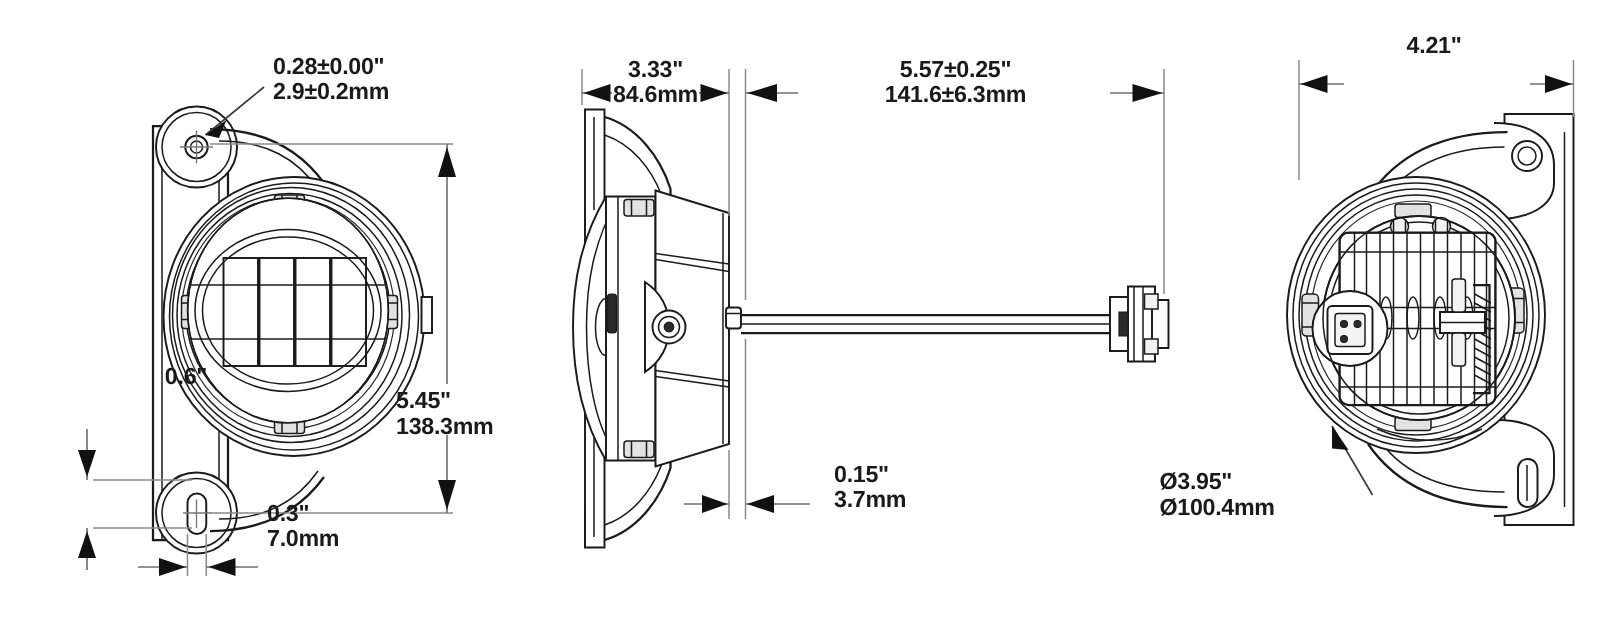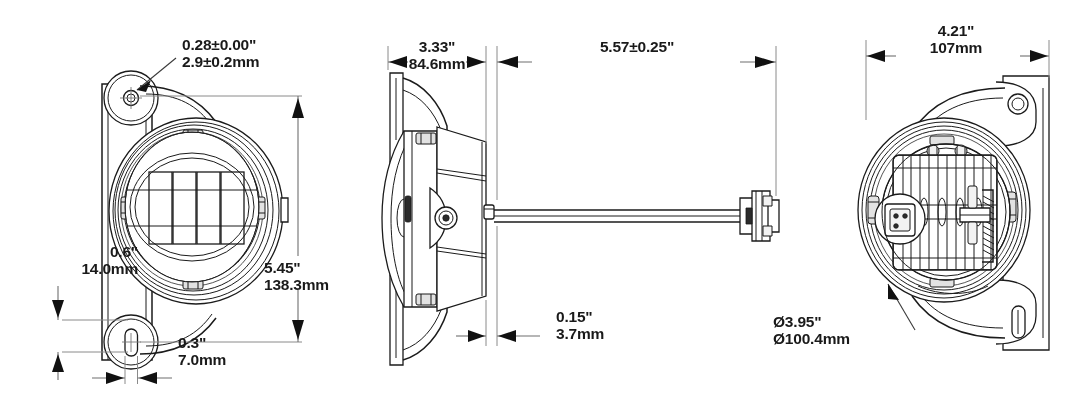--- a/index.html
+++ b/index.html
@@ -322,50 +322,49 @@
     </g>
   </svg>
 
   <div class="dimtext ta-l" style="left:182px; top:36px;">
     <span class="l1">0.28±0.00"</span>
     <span class="l2">2.9±0.2mm</span>
   </div>
 
   <div class="dimtext ta-r" style="left:0px; top:243px; width:138px;">
     <span class="l1">0.6"</span>
-    <span class="l2">14.0mm</span>
   </div>
 
   <div class="dimtext ta-l" style="left:264px; top:259px;">
     <span class="l1">5.45"</span>
     <span class="l2">138.3mm</span>
   </div>
 
   <div class="dimtext ta-l" style="left:178px; top:334px;">
     <span class="l1">0.3"</span>
     <span class="l2">7.0mm</span>
   </div>
 
   <div class="dimtext ta-c" style="left:386px; top:38px; width:102px;">
     <span class="l1">3.33"</span>
     <span class="l2">84.6mm</span>
   </div>
 
   <div class="dimtext ta-c" style="left:530px; top:38px; width:214px;">
     <span class="l1">5.57±0.25"</span>
+    <span class="l2">141.6±6.3mm</span>
   </div>
 
   <div class="dimtext ta-l" style="left:556px; top:308px;">
     <span class="l1">0.15"</span>
     <span class="l2">3.7mm</span>
   </div>
 
   <div class="dimtext ta-c" style="left:880px; top:22px; width:152px;">
     <span class="l1">4.21"</span>
-    <span class="l2">107mm</span>
   </div>
 
   <div class="dimtext ta-l" style="left:773px; top:313px;">
     <span class="l1">Ø3.95"</span>
     <span class="l2">Ø100.4mm</span>
   </div>
 
 </div>
 
 </body></html>

